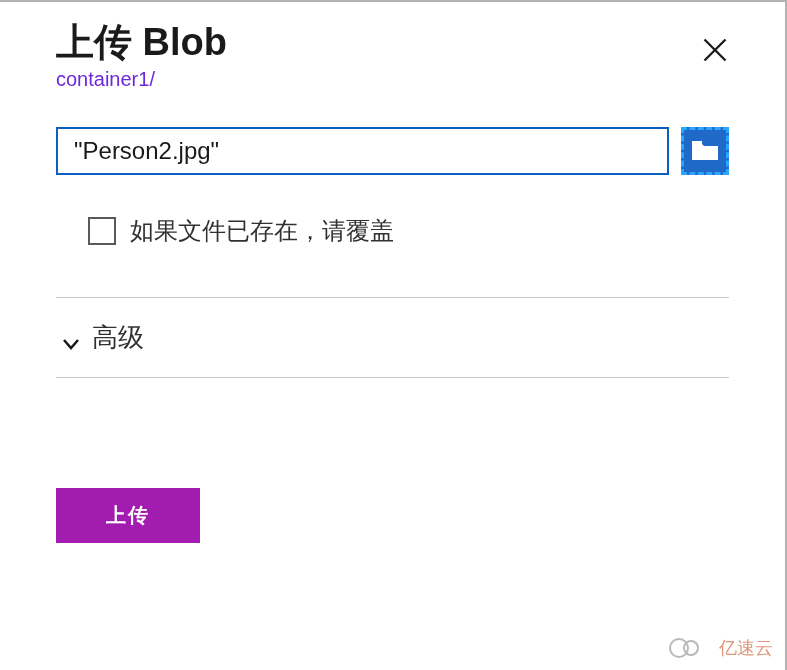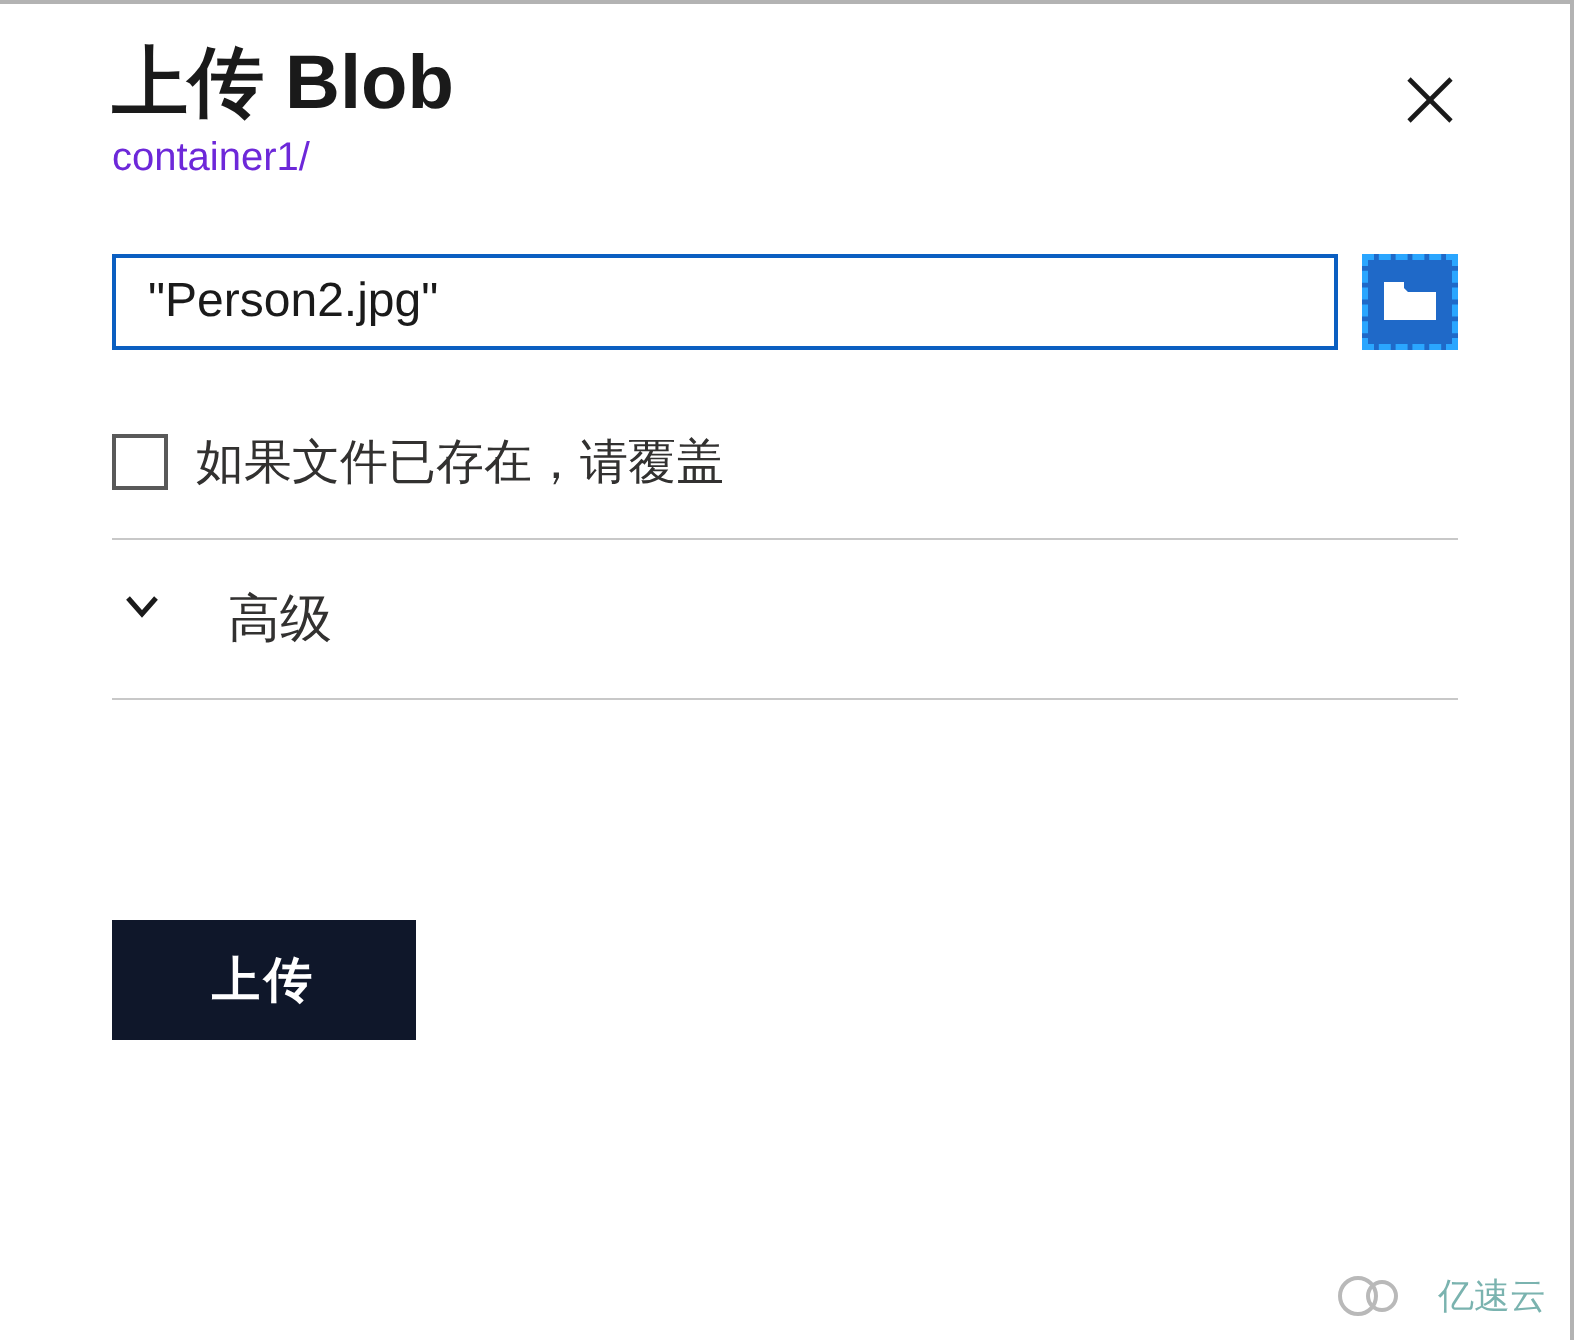--- a/index.html
+++ b/index.html
@@ -103,73 +103,74 @@
     }
     .browse-btn svg {
       width: 28px;
       height: 22px;
     }
     .checkbox-row {
       display: flex;
       align-items: center;
       gap: 14px;
       margin-top: 40px;
+      margin-left: 32px;
     }
     .checkbox {
       width: 28px;
       height: 28px;
       border: 2px solid #595959;
       background: #fff;
       cursor: pointer;
     }
     .checkbox-label {
       font-size: 24px;
       color: #323130;
     }
     .advanced-section {
-      margin-top: 22px;
+      margin-top: 50px;
       border-top: 1px solid #c8c8c8;
       border-bottom: 1px solid #c8c8c8;
       padding: 22px 4px;
       display: flex;
-      align-items: flex-start;
-      gap: 32px;
+      align-items: flex-end;
+      gap: 10px;
       cursor: pointer;
     }
     .chevron {
       width: 22px;
       height: 22px;
       display: flex;
       align-items: center;
       justify-content: center;
     }
     .advanced-label {
       font-size: 26px;
       color: #323130;
     }
     .upload-btn {
       margin-top: 110px;
-      background: #0f172a;
+      background: #a21caf;
       color: #fff;
       border: none;
-      font-size: 24px;
+      font-size: 20px;
       font-weight: 600;
       padding: 14px 50px;
       cursor: pointer;
       letter-spacing: 2px;
     }
     .watermark {
       position: absolute;
       right: 12px;
       bottom: 10px;
       display: flex;
       align-items: center;
       gap: 16px;
       opacity: 0.55;
-      color: #0f766e;
+      color: #c2410c;
       font-size: 18px;
     }
     .watermark-icon {
       position: relative;
       width: 34px;
       height: 22px;
     }
     .watermark-icon .c1, .watermark-icon .c2 {
       position: absolute;
       border: 2px solid #808080;

